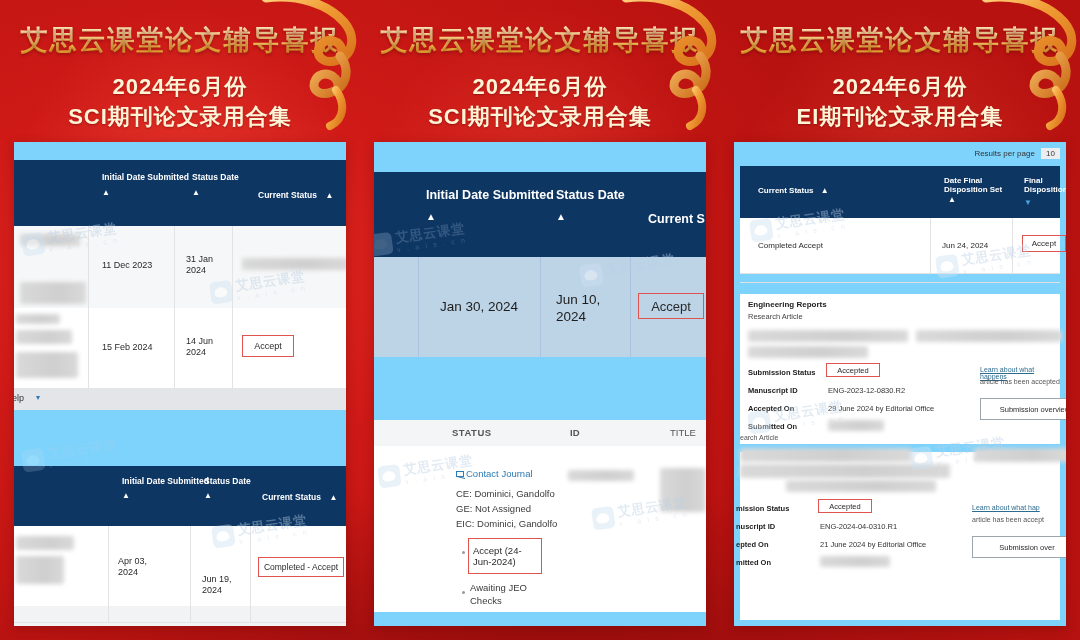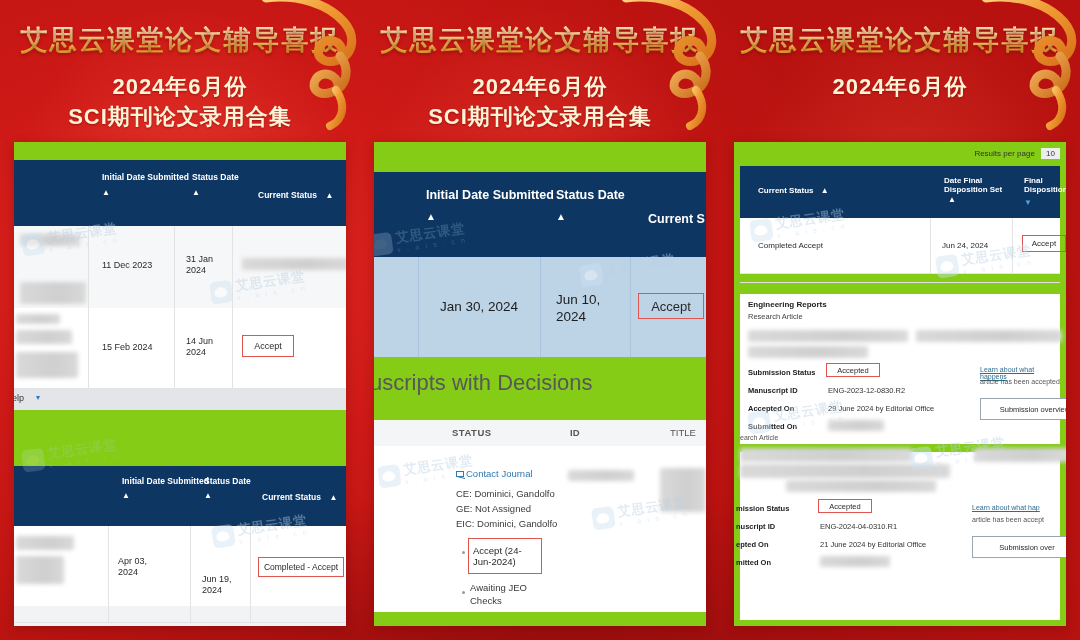--- a/index.html
+++ b/index.html
@@ -62,21 +62,21 @@
   .hdr-sub2 { top: 102px; }
 
   
   .ribbon { position: absolute; top: -6px; right: -6px; width: 108px; height: 150px; z-index: 5; pointer-events: none; }
 
   
   .card {
     position: absolute;
     left: 14px; right: 14px;
     top: 142px; bottom: 14px;
-    background: #84cc16;
+    background: #7dd3fc;
     overflow: hidden;
     box-shadow: 0 2px 10px rgba(80,0,0,0.30);
     z-index: 3;
   }
 
   
   .thead {
     background: #0d3663;
     color: #ffffff;
     position: relative;
@@ -352,23 +352,20 @@
         <div class="redbox" style="left:264px; top:36px; width:66px; height:26px; font-size:13px;">Accept</div>
         <div class="wm" style="left:206px; top:2px;">
           <div class="wm-logo"></div>
           <div class="wm-txt">
             <span class="wm-cn">艾思云课堂</span>
             <span class="wm-en">v . a i s . c n</span>
           </div>
         </div>
       </div>
 
-      <div class="p2-title">
-        <div style="position:absolute; left:-4px; top:0; font-size:22px; color:#58585a;">uscripts with Decisions</div>
-      </div>
 
       <div class="p2-colhead">
         <div style="position:absolute; left:-2px; top:7px; font-size:9px; font-weight:700; color:#555;">I</div>
         <div style="position:absolute; left:78px; top:7px; font-size:9.5px; font-weight:700; color:#555; letter-spacing:0.5px;">STATUS</div>
         <div style="position:absolute; left:196px; top:7px; font-size:9.5px; font-weight:700; color:#555;">ID</div>
         <div style="position:absolute; left:296px; top:7px; font-size:9.5px; font-weight:400; color:#555;">TITLE</div>
       </div>
 
       <div class="p2-body">
         <div style="position:absolute; left:82px; top:22px; font-size:9.5px; color:#2d7ab5;">
@@ -400,20 +397,21 @@
           </div>
         </div>
       </div>
     </div>
   </div>
 
   <div class="panel">
     <div class="hdr">
       <div class="hdr-title">艾思云课堂论文辅导喜报</div>
       <div class="hdr-sub1">2024年6月份</div>
+      <div class="hdr-sub2">EI期刊论文录用合集</div>
       <svg class="ribbon" viewBox="0 0 108 150">
         <path d="M8 4 C40 0 70 10 86 28 C98 42 96 60 80 66 C66 71 56 62 62 52 C68 42 84 46 84 58" fill="none" stroke="url(#rg1)" stroke-width="9" stroke-linecap="round"></path>
         <path d="M82 62 C92 74 90 92 74 98 C60 103 52 94 58 85 C64 76 80 80 80 92" fill="none" stroke="url(#rg2)" stroke-width="9" stroke-linecap="round"></path>
         <path d="M78 96 C88 110 86 126 72 132" fill="none" stroke="url(#rg1)" stroke-width="8" stroke-linecap="round"></path>
       </svg>
     </div>
 
     <div class="card">
 
       <div class="p3-rpp">

